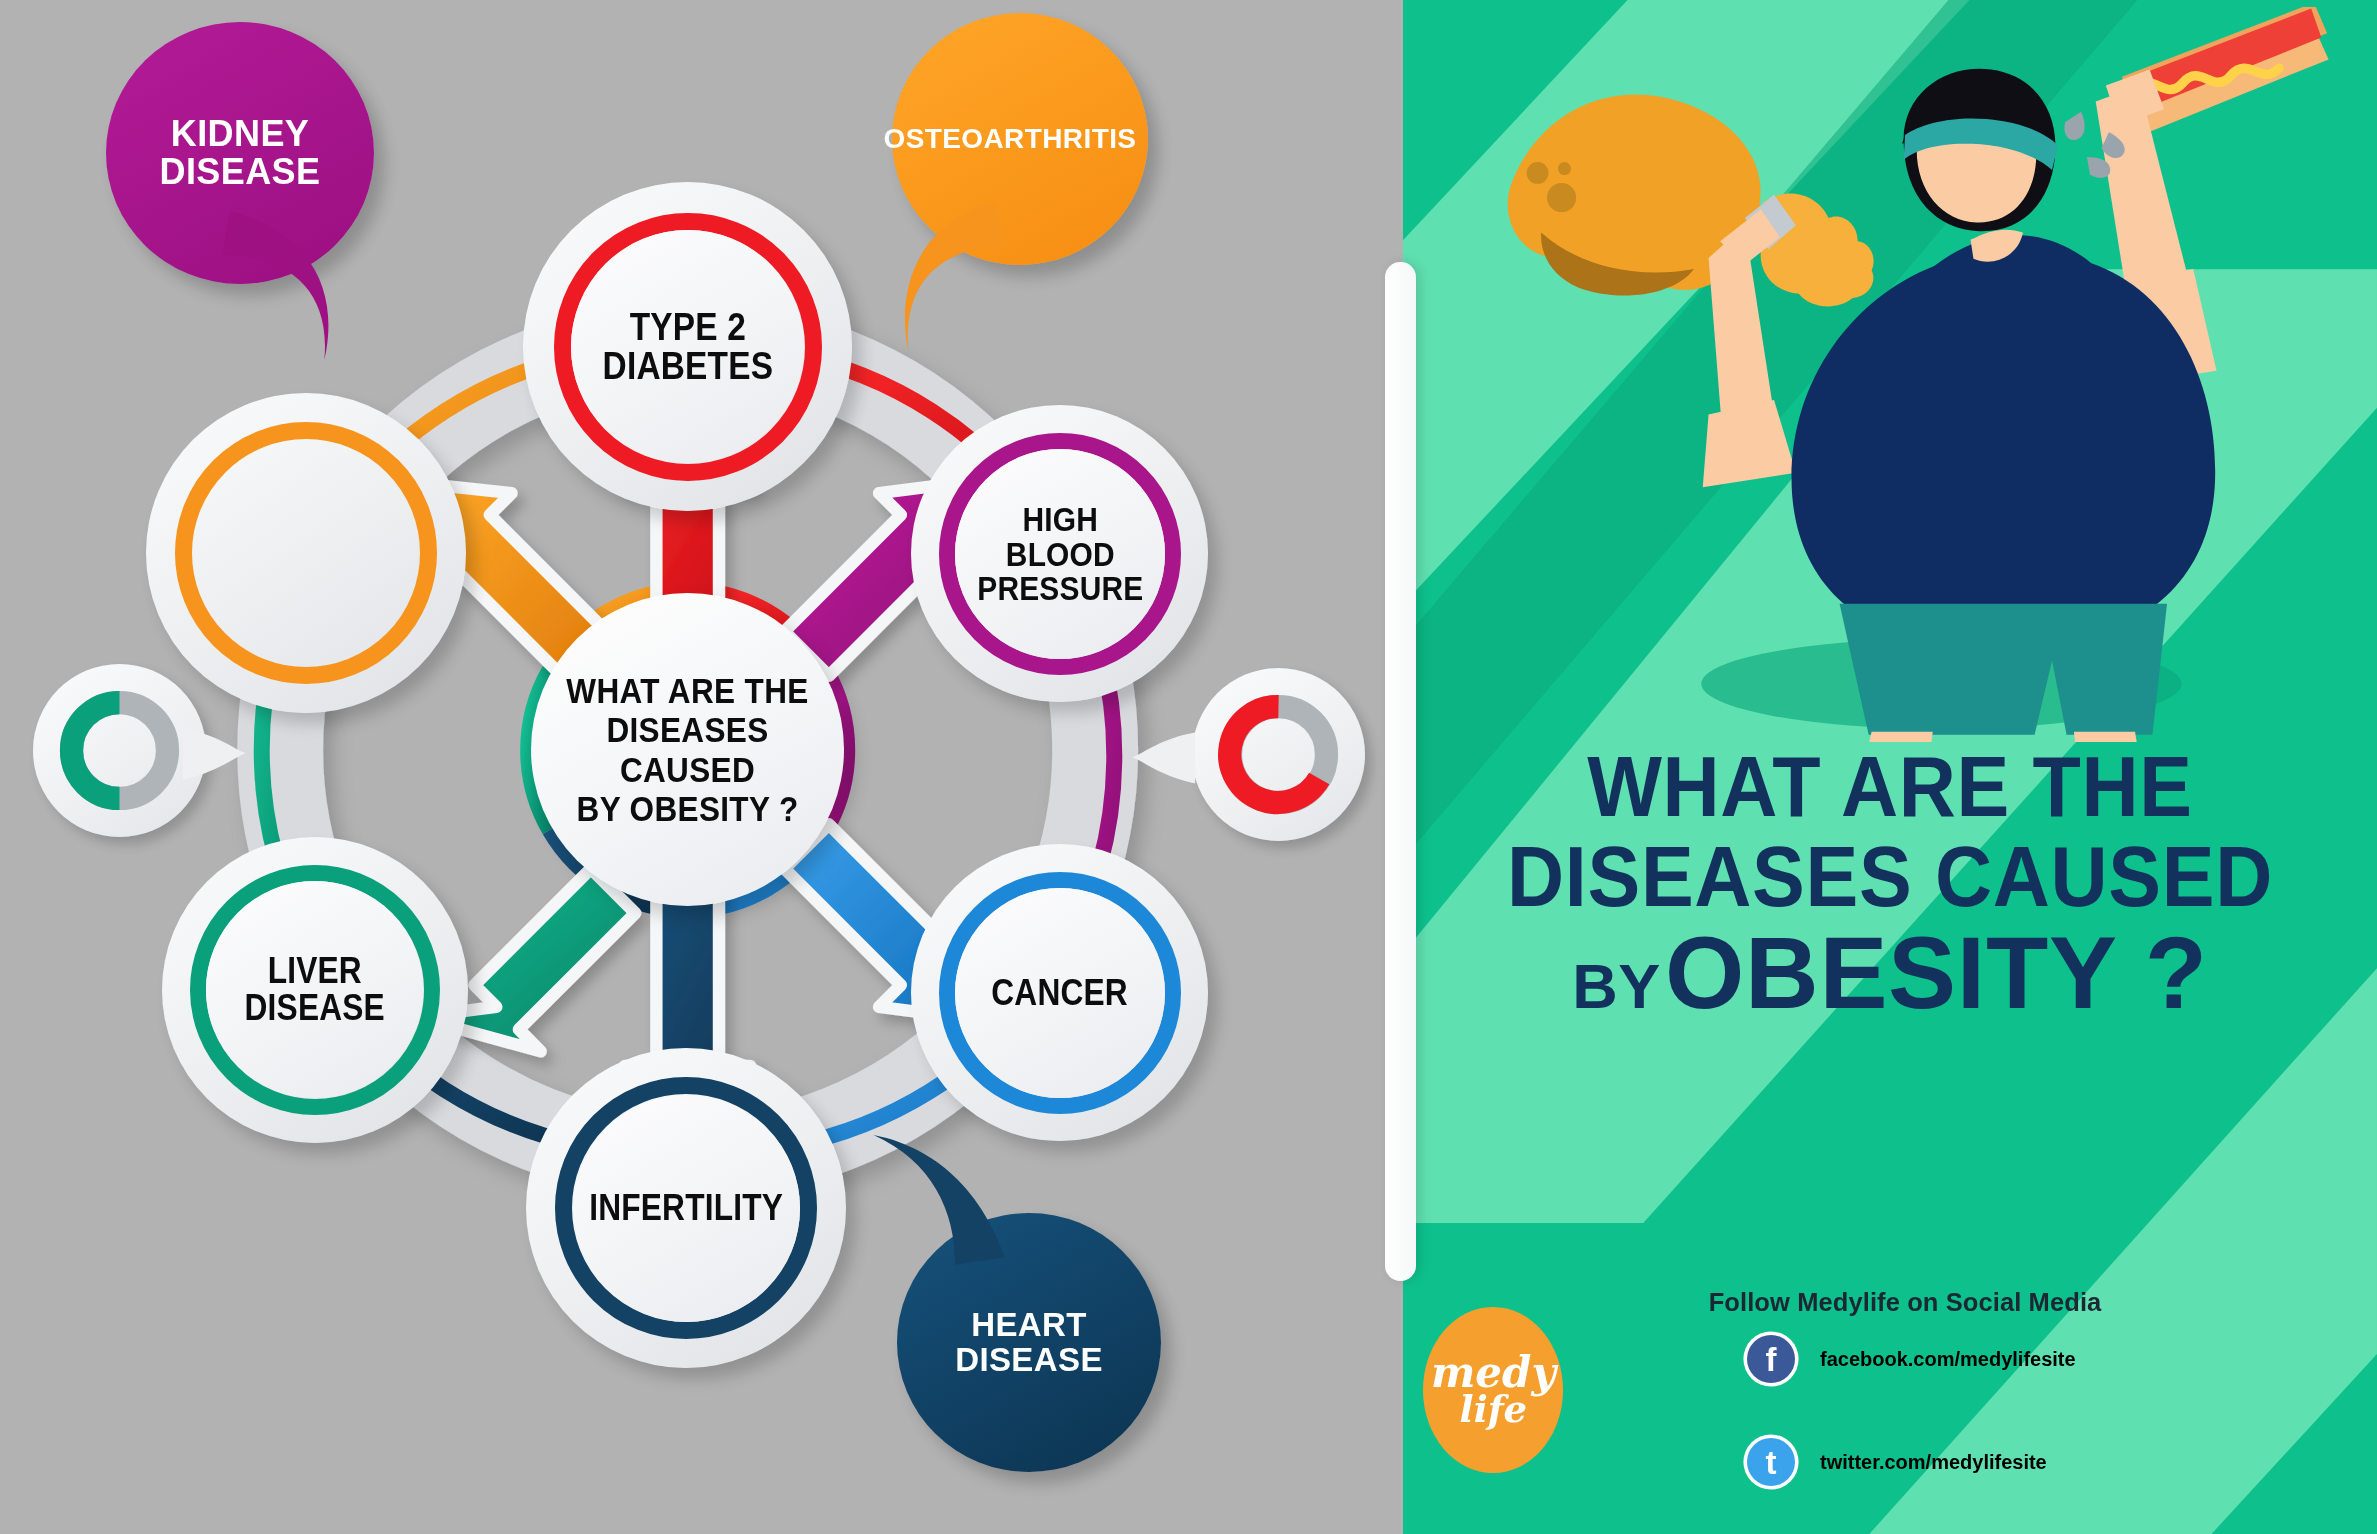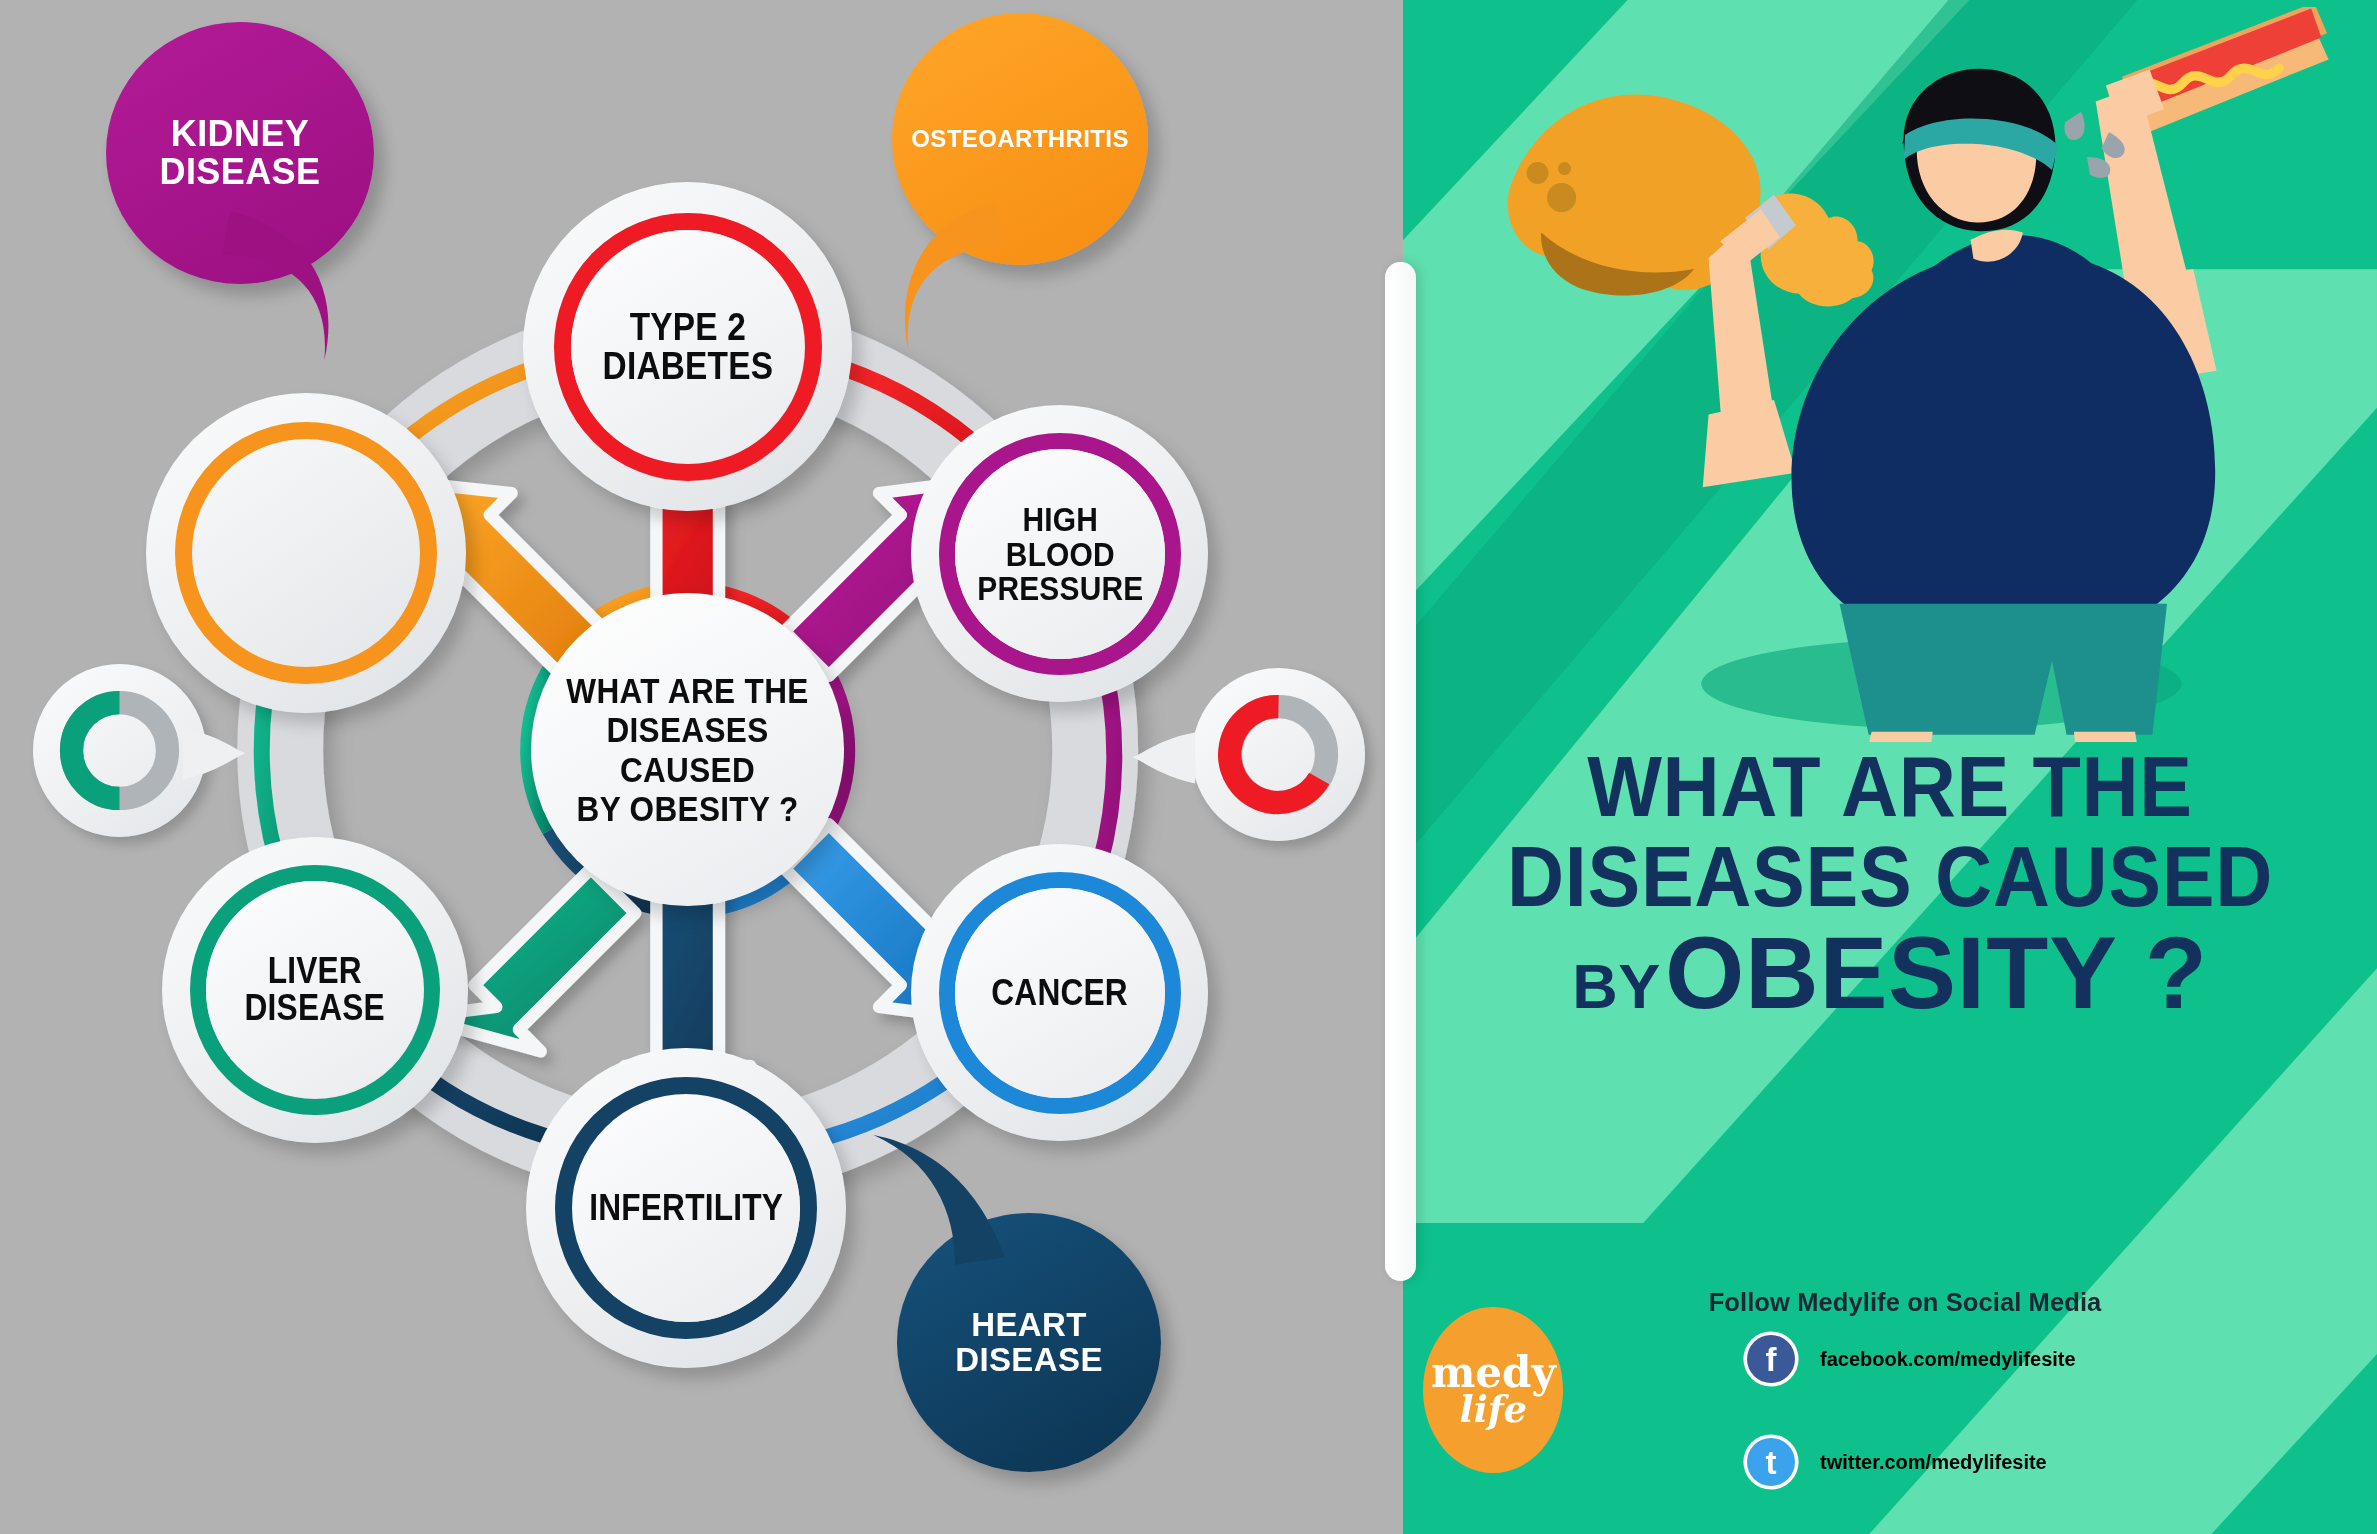--- a/index.html
+++ b/index.html
@@ -126,21 +126,21 @@
     margin-left:25px; color:#000000; font-weight:bold; font-size:20px;
     white-space:nowrap;
   }
   #logo {
     position:absolute; left:20.4px; top:29px;
     width:140px; height:166px; border-radius:50%;
     background:#f5a02e;
     display:flex; flex-direction:column; align-items:center; justify-content:center;
     color:#fff;
   }
-  #logo .l1 { font-family:"DejaVu Serif", serif; font-size:42px; font-weight:bold; line-height:0.92; }
+  #logo .l1 { font-family:"DejaVu Serif", serif; font-style:italic; font-size:42px; font-weight:bold; line-height:0.92; }
   #logo .l2 { font-family:"DejaVu Serif", serif; font-style:italic; font-size:37px; font-weight:bold; line-height:0.92; }
 </style>
 </head>
 <body>
 
 <div id="stage">
 
   <div id="left-panel">
 
     <svg class="diagram" viewBox="0 0 1928 2108">
@@ -242,21 +242,21 @@
     <div class="bubble" style="left:106px; top:22px; width:268px; height:262px; background:linear-gradient(150deg,#b41b98 0%,#9a0f80 100%); font-size:36px;">
       <svg style="position:absolute; left:109px; top:182px; width:146px; height:167px; overflow:visible;" viewBox="0 0 200 230" width="146" height="167">
         <path d="M 20 10 C 140 40 170 130 150 215 C 160 110 90 70 10 70 Z" fill="#9d1183"></path>
       </svg>
       <span class="btxt">
         <span>KIDNEY</span><br>
         <span>DISEASE</span>
       </span>
     </div>
 
-    <div class="bubble" style="left:892px; top:13px; width:256px; height:252px; background:linear-gradient(150deg,#ffa629 0%,#f68d11 100%); font-size:24px;">
+    <div class="bubble" style="left:892px; top:13px; width:256px; height:252px; background:linear-gradient(150deg,#ffa629 0%,#f68d11 100%); font-size:28px;justify-content:flex-end;">
       <svg style="position:absolute; left:-29px; top:175px; width:146px; height:167px; overflow:visible;" viewBox="0 0 200 230" width="146" height="167">
         <path d="M 180 20 C 70 50 45 145 62 225 C 52 120 120 80 195 80 Z" fill="#f7941d"></path>
       </svg>
       <span class="btxt">OSTEOARTHRITIS</span>
     </div>
 
 
     <div class="bubble" style="left:897px; top:1213px; width:264px; height:259px; background:linear-gradient(150deg,#16527c 0%,#0c3350 100%); font-size:33px;">
       <svg style="position:absolute; left:-38px; top:-84px; width:153px; height:146px; overflow:visible;" viewBox="0 0 210 200" width="153" height="146">
         <path d="M 200 176 C 160 62 82 20 20 8 C 100 44 132 112 132 186 Z" fill="#134264"></path>

